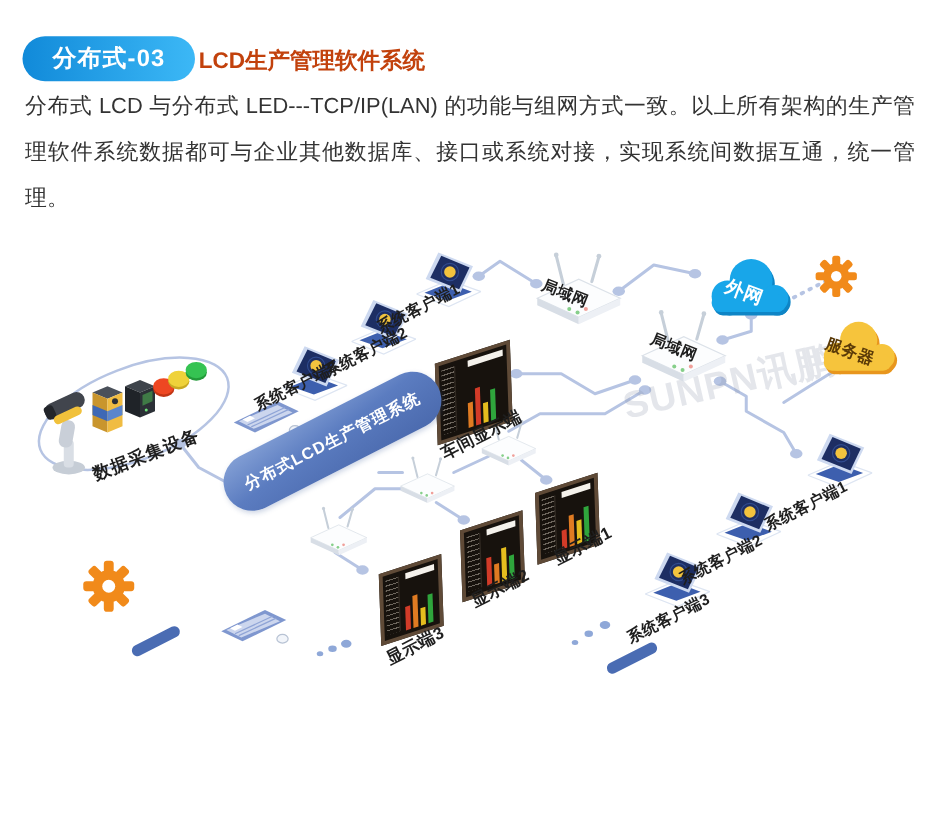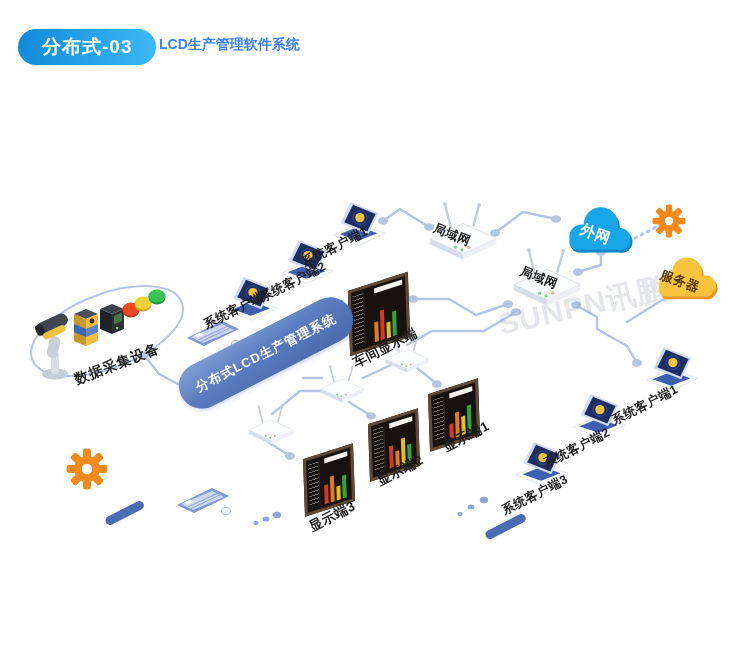--- a/index.html
+++ b/index.html
@@ -2,21 +2,21 @@
 <html><head>
 <meta charset="utf-8">
 <style>
   html,body{margin:0;padding:0;background:#fff;}
   .page{position:relative;width:750px;height:587px;background:#ffffff;overflow:hidden;
         font-family:"Liberation Sans","DejaVu Sans",sans-serif;}
   
   .badge{position:absolute;left:18px;top:29px;padding:5px 24px;border-radius:18px;
          background:linear-gradient(90deg,#118ad9,#3cb8f6);color:#fff;font-size:19px;
          font-weight:600;letter-spacing:1px;}
-  .title{position:absolute;left:159px;top:36px;font-size:14px;color:#3b82f6;font-weight:600;}
+  .title{position:absolute;left:159px;top:36px;font-size:18px;color:#c2410c;font-weight:600;}
   .intro{position:absolute;left:20px;top:66px;width:712px;font-size:17.5px;line-height:37px;
          color:#333;margin:0;text-align:justify;}
   
   .diagram{position:absolute;left:0;top:188px;width:750px;height:467px;}
   .wires{position:absolute;left:0;top:0;}
   .dev{position:absolute;}
   .lbl{position:absolute;white-space:nowrap;font-size:12.5px;font-weight:600;color:#1e1e1e;
        transform-origin:0 0;transform:rotate(-27deg);letter-spacing:.5px;}
   .lbl.big{font-size:13.5px;}
   .lbl.data{font-size:14px;font-weight:700;transform:rotate(-21deg);letter-spacing:1px;}
@@ -119,20 +119,21 @@
         <polygon points="8,21.5 14,18.5 18,20.5 12,23.5" fill="#ffffff"></polygon>
         <line x1="12" y1="26" x2="42" y2="12" stroke="#8fa4d6" stroke-width="1"></line>
         <line x1="15" y1="27.5" x2="45" y2="13.5" stroke="#8fa4d6" stroke-width="1"></line>
         <ellipse cx="50" cy="30" rx="4.5" ry="3.5" fill="#f2f5fa" stroke="#b8c3d4" stroke-width="1"></ellipse>
       </symbol>
     </defs>
   </svg>
 
   <div class="badge">分布式-03</div>
   <div class="title">LCD生产管理软件系统</div>
+  <p class="intro">分布式 LCD 与分布式 LED---TCP/IP(LAN) 的功能与组网方式一致。以上所有架构的生产管理软件系统数据都可与企业其他数据库、接口或系统对接，实现系统间数据互通，统一管理。</p>
 
   <div class="diagram">
 
     <svg class="wires" width="750" height="467">
       <g fill="none" stroke="#b6c4e3" stroke-width="2.4" stroke-linecap="round" stroke-linejoin="round">
         <ellipse cx="107" cy="143" rx="80" ry="37" transform="rotate(-21 107 143)" stroke-width="2"></ellipse>
         <polyline points="383,33 400,21 429,39"></polyline>
         <polyline points="495,45 523,24 556,31"></polyline>
         <polyline points="635,50 666,34" stroke-dasharray="1.5,5.5" stroke-width="3"></polyline>
         <polyline points="601,64 601,77 578,84"></polyline>

